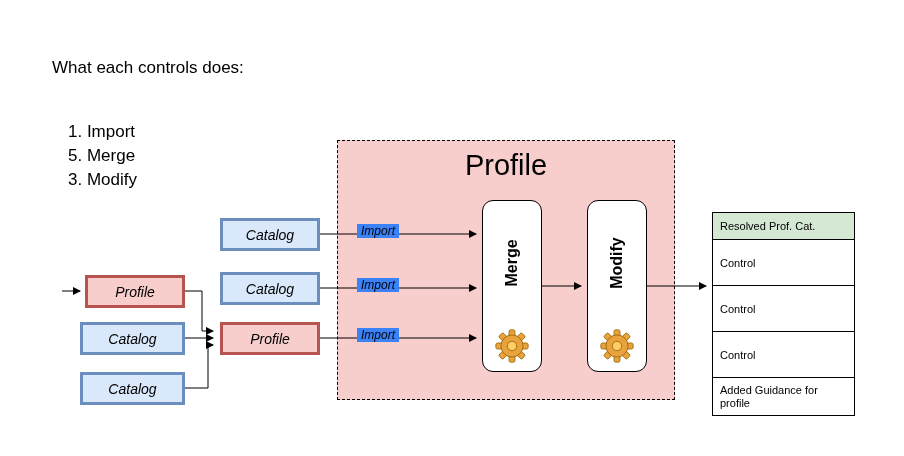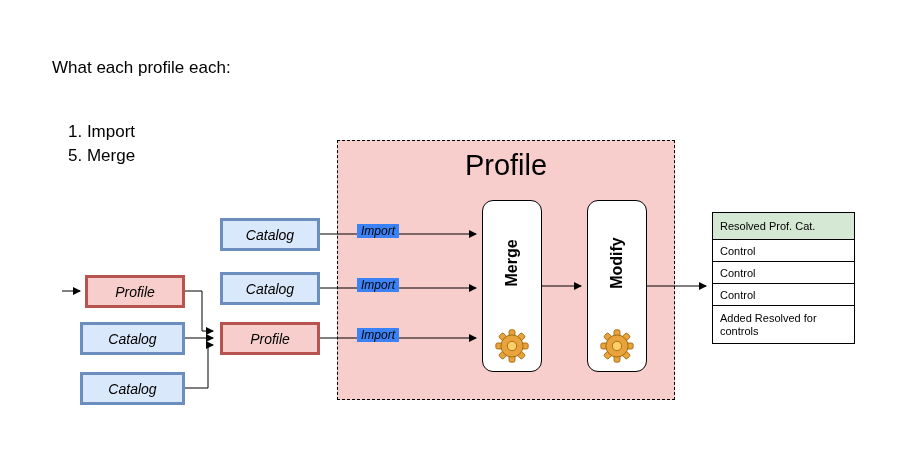--- a/index.html
+++ b/index.html
@@ -40,33 +40,34 @@
   .il2 { left:357px; top:278px; }
   .il3 { left:357px; top:328px; }
 
   .overlay { position:absolute; left:0; top:0; z-index:5; pointer-events:none; }
   .overlay line, .overlay polyline { stroke:#000; stroke-width:1; fill:none; }
 
   .rtable { position:absolute; left:712px; top:212px; width:143px; font-size:11px; z-index:4; }
   .rtable .cell { border:1px solid #000; border-top:none; padding:0 7px;
                   display:flex; align-items:center; background:#fff; }
   .rtable .hdr { border-top:1px solid #000; background:#d5e8d4; height:28px; }
-  .rtable .r { height:22px; }
+  .rtable .r { height:46px; }
   .rtable .last { height:38px; line-height:13px; }
 </style>
 </head>
 <body>
 
 <div class="canvas">
 
-  <div class="heading">What each profile each:</div>
+  <div class="heading">What each controls does:</div>
 
   <div class="steps">
     <div>1. Import</div>
     <div>5. Merge</div>
+    <div>3. Modify</div>
   </div>
 
   <div class="box pink profile-left">Profile</div>
   <div class="box blue catalog-left-1">Catalog</div>
   <div class="box blue catalog-left-2">Catalog</div>
 
   <div class="box blue catalog-mid-1">Catalog</div>
   <div class="box blue catalog-mid-2">Catalog</div>
   <div class="box pink profile-mid">Profile</div>
 
@@ -129,16 +130,16 @@
 
   <div class="il il1">Import</div>
   <div class="il il2">Import</div>
   <div class="il il3">Import</div>
 
   <div class="rtable">
     <div class="cell hdr">Resolved Prof. Cat.</div>
     <div class="cell r">Control</div>
     <div class="cell r">Control</div>
     <div class="cell r">Control</div>
-    <div class="cell last">Added Resolved for controls</div>
+    <div class="cell last">Added Guidance for profile</div>
   </div>
 
 </div>
 
 </body></html>

